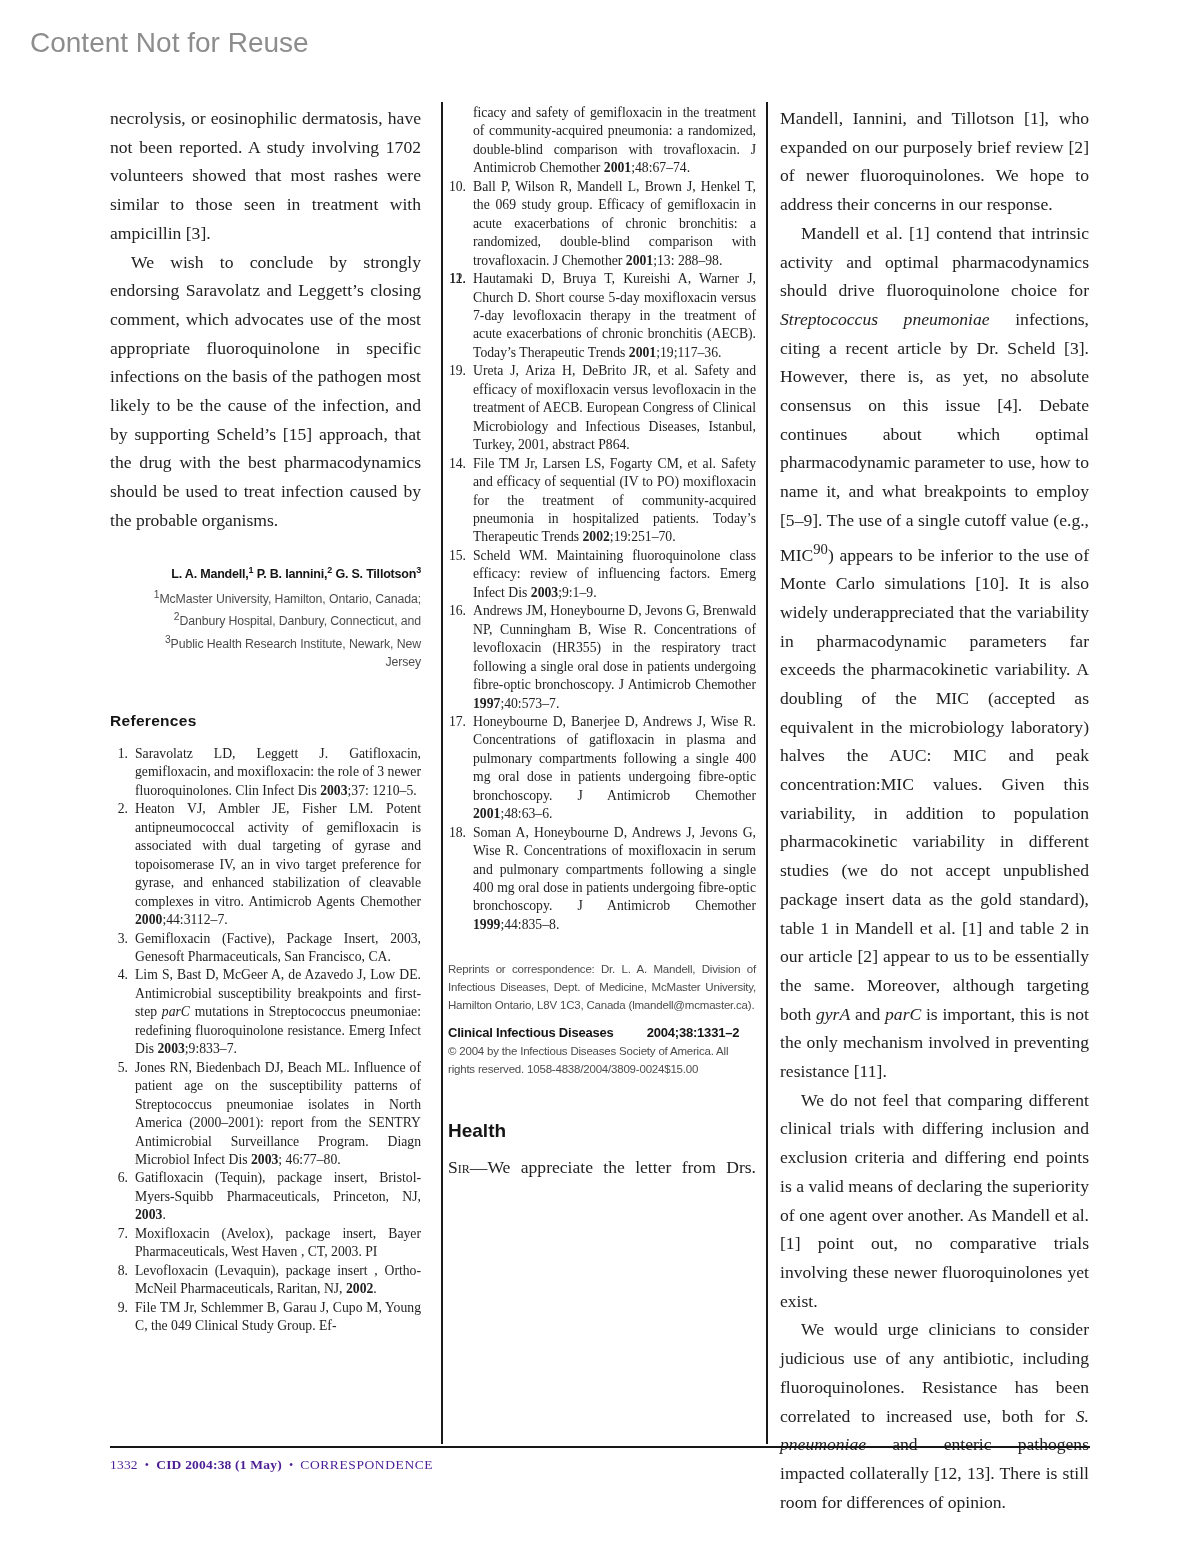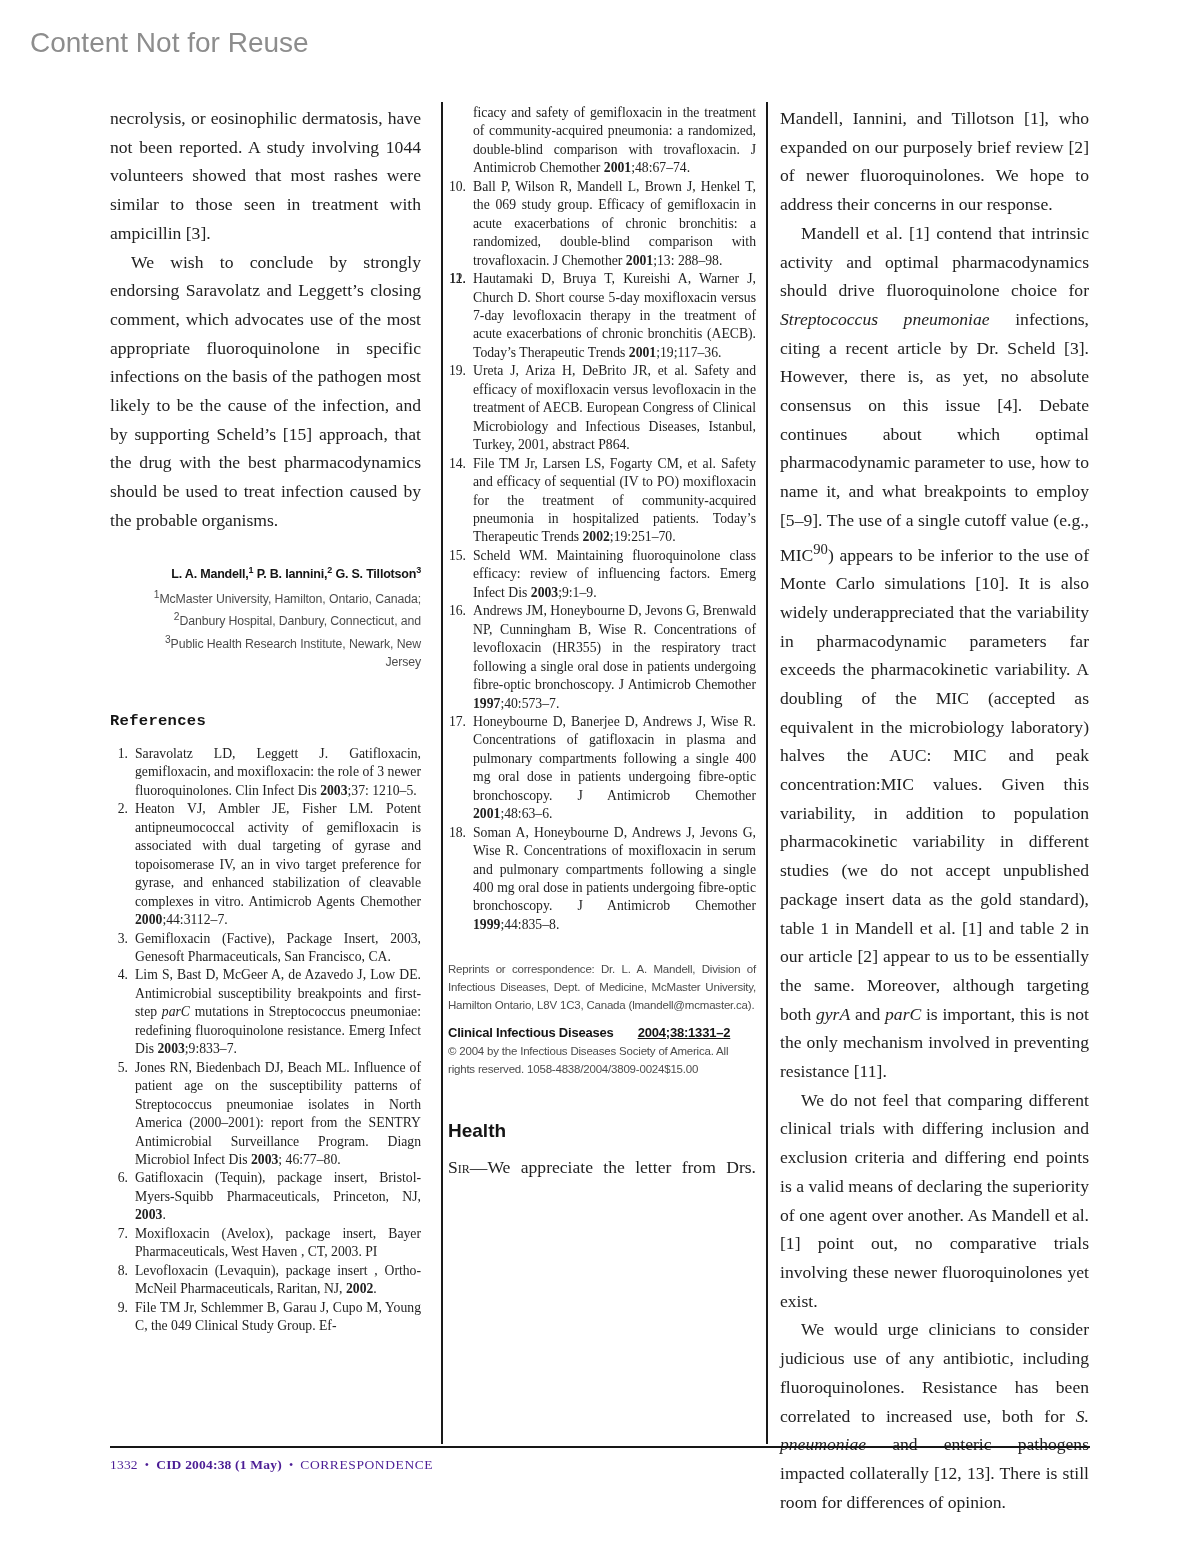--- a/index.html
+++ b/index.html
@@ -26,39 +26,39 @@
     font-family:"Liberation Sans", sans-serif; font-weight:bold;
     font-size:12.5px; letter-spacing:-0.2px; color:#141414;
   }
   .authors sup { font-size:9px; }
   .affiliations {
     margin-top:5px; padding-left:30px; text-align:right;
     font-family:"Liberation Sans", sans-serif; font-size:12.3px;
     line-height:18.5px; color:#4c4c4c; letter-spacing:-0.1px;
   }
   .ref-heading {
-    margin-top:40px; font-family:Liberation Mono, monospace;
+    margin-top:40px; font-family:Liberation Sans, sans-serif;
     font-weight:bold; font-size:15.5px; letter-spacing:0.3px; color:#141414;
   }
   .ref-list { list-style:none; margin-top:15px; }
   .ref-list li {
     position:relative; padding-left:25px; font-size:13.7px;
     line-height:18.45px; text-align:justify; color:#222222;
   }
   .ref-num { position:absolute; left:0; top:0; width:18px; text-align:right; }
   .reprints {
     margin-top:26px; font-family:"Liberation Sans", sans-serif;
     font-size:11.5px; line-height:18px; letter-spacing:-0.2px;
     text-align:justify; color:#4c4c4c;
   }
   .journal-line {
     margin-top:11px; font-family:"Liberation Sans", sans-serif;
     font-weight:bold; font-size:13px; letter-spacing:-0.2px; color:#141414;
   }
-  .journal-line .jcite { margin-left:24px;text-decoration:underline; }
+  .journal-line .jcite { margin-left:33px; }
   .copyright {
     margin-top:3px; font-family:"Liberation Sans", sans-serif;
     font-size:11.5px; line-height:17.5px; letter-spacing:-0.2px; color:#4c4c4c;
   }
   .reply-heading {
     margin-top:42px; font-family:"Liberation Sans", sans-serif;
     font-weight:bold; font-size:19px; color:#141414;
   }
   .reply-opening { margin-top:11px; text-align:justify; text-align-last:justify; }
   .sc { font-variant:small-caps; }
@@ -74,21 +74,21 @@
 <body>
 
 <div class="page">
 
   <div class="watermark">Content Not for Reuse</div>
 
   <div class="vrule vrule1"></div>
   <div class="vrule vrule2"></div>
 
   <div class="col col1">
-    <p class="body-text">necrolysis, or eosinophilic dermatosis, have not been reported. A study involving 1044 volunteers showed that most rashes were similar to those seen in treatment with ampicillin [3].</p>
+    <p class="body-text">necrolysis, or eosinophilic dermatosis, have not been reported. A study involving 1702 volunteers showed that most rashes were similar to those seen in treatment with ampicillin [3].</p>
     <p class="body-text indent">We wish to conclude by strongly endorsing Saravolatz and Leggett’s closing comment, which advocates use of the most appropriate fluoroquinolone in specific infections on the basis of the pathogen most likely to be the cause of the infection, and by supporting Scheld’s [15] approach, that the drug with the best pharmacodynamics should be used to treat infection caused by the probable organisms.</p>
     <div class="authors">L. A. Mandell,<sup>1</sup> P. B. Iannini,<sup>2</sup> G. S. Tillotson<sup>3</sup></div>
     <div class="affiliations"><sup>1</sup>McMaster University, Hamilton, Ontario, Canada; <sup>2</sup>Danbury Hospital, Danbury, Connecticut, and <sup>3</sup>Public Health Research Institute, Newark, New Jersey</div>
     <h2 class="ref-heading">References</h2>
     <ol class="ref-list">
         <li><span class="ref-num">1.</span><span class="ref-text">Saravolatz LD, Leggett J. Gatifloxacin, gemifloxacin, and moxifloxacin: the role of 3 newer fluoroquinolones. Clin Infect Dis <b>2003</b>;37: 1210–5.</span></li>
         <li><span class="ref-num">2.</span><span class="ref-text">Heaton VJ, Ambler JE, Fisher LM. Potent antipneumococcal activity of gemifloxacin is associated with dual targeting of gyrase and topoisomerase IV, an in vivo target preference for gyrase, and enhanced stabilization of cleavable complexes in vitro. Antimicrob Agents Chemother <b>2000</b>;44:3112–7.</span></li>
         <li><span class="ref-num">3.</span><span class="ref-text">Gemifloxacin (Factive), Package Insert, 2003, Genesoft Pharmaceuticals, San Francisco, CA.</span></li>
         <li><span class="ref-num">4.</span><span class="ref-text">Lim S, Bast D, McGeer A, de Azavedo J, Low DE. Antimicrobial susceptibility breakpoints and first-step <i>parC</i> mutations in Streptococcus pneumoniae: redefining fluoroquinolone resistance. Emerg Infect Dis <b>2003</b>;9:833–7.</span></li>
         <li><span class="ref-num">5.</span><span class="ref-text">Jones RN, Biedenbach DJ, Beach ML. Influence of patient age on the susceptibility patterns of Streptococcus pneumoniae isolates in North America (2000–2001): report from the SENTRY Antimicrobial Surveillance Program. Diagn Microbiol Infect Dis <b>2003</b>; 46:77–80.</span></li>

